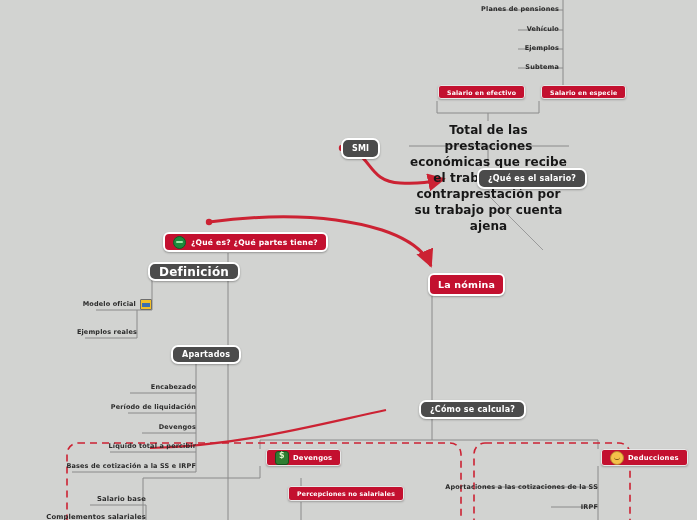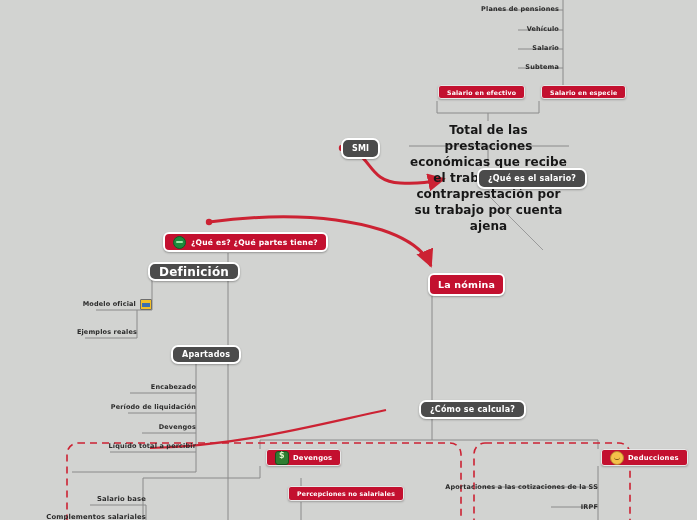--- a/index.html
+++ b/index.html
@@ -194,21 +194,21 @@
 
   <svg class="layer">
     <g stroke="#cc2233" stroke-width="1.6" fill="none" stroke-dasharray="7 5">
       <rect x="67" y="443" width="394" height="120" rx="11"></rect>
       <rect x="474" y="443" width="156" height="120" rx="11"></rect>
     </g>
   </svg>
 
   <div class="leaf right" style="left:419px;top:2px;width:140px;height:13px;">Planes de pensiones</div>
   <div class="leaf right" style="left:448px;top:22px;width:111px;height:13px;">Vehículo</div>
-  <div class="leaf right" style="left:448px;top:41px;width:111px;height:13px;">Salario</div>
+  <div class="leaf right" style="left:448px;top:41px;width:111px;height:13px;">Ejemplos</div>
   <div class="leaf right" style="left:448px;top:60px;width:111px;height:13px;">Subtema</div>
 
   <div class="node red flat" style="left:405px;top:85px;height:14px;font-size:6.2px;">
     <span>Salario en efectivo</span>
   </div>
   <div class="node red flat" style="left:508px;top:85px;height:14px;font-size:6.2px;">
     <span>Salario en especie</span>
   </div>
 
   <div class="big-def" style="left:408px;top:122px;width:161px;">Total de las prestaciones económicas que recibe el trabajador en contraprestación por su trabajo por cuenta ajena</div>
@@ -245,20 +245,21 @@
   <div class="leaf right" style="left:58px;top:298px;width:94px;height:12px;">
     <span>Modelo oficial</span>
     <span class="ico doc"></span>
   </div>
   <div class="leaf right" style="left:45px;top:326px;width:92px;height:12px;">Ejemplos reales</div>
 
   <div class="leaf right" style="left:100px;top:381px;width:96px;height:12px;">Encabezado</div>
   <div class="leaf right" style="left:88px;top:401px;width:108px;height:12px;">Período de liquidación</div>
   <div class="leaf right" style="left:100px;top:421px;width:96px;height:12px;">Devengos</div>
   <div class="leaf right" style="left:88px;top:440px;width:108px;height:12px;">Líquido total a percibir</div>
+  <div class="leaf right" style="left:66px;top:460px;width:130px;height:12px;">Bases de cotización a la SS e IRPF</div>
 
   <div class="node red flat" style="left:233px;top:449px;height:17px;font-size:6.8px;">
     <span class="ico bag"></span>
     <span>Devengos</span>
   </div>
 
   <div class="node red flat" style="left:568px;top:449px;height:17px;font-size:6.8px;">
     <span class="ico cry"></span>
     <span>Deducciones</span>
   </div>

